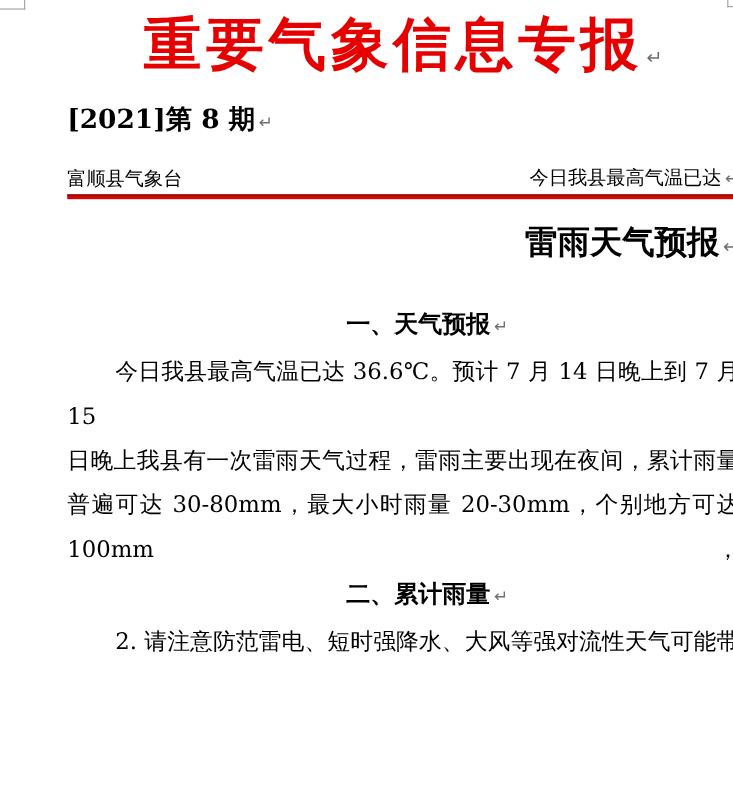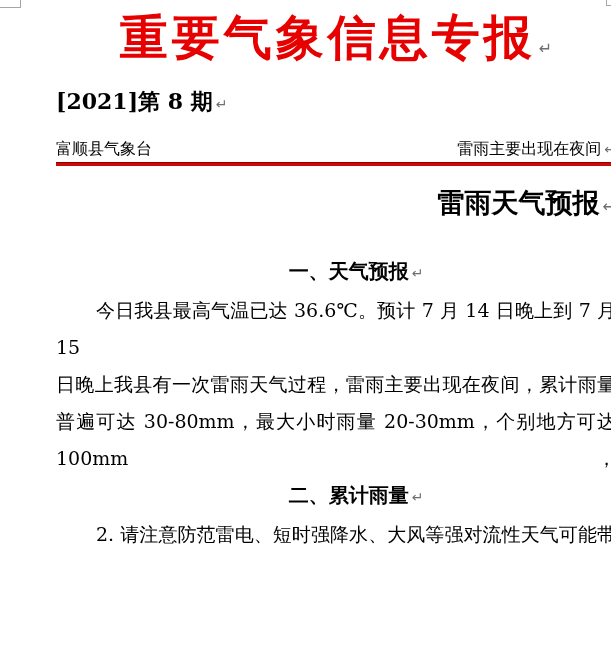--- a/index.html
+++ b/index.html
@@ -105,21 +105,21 @@
   <div class="crop-tr"></div>
 
   <div class="content">
 
     <div class="masthead-title"><span>重要气象信息专报</span><span class="pmark">↵</span></div>
 
     <div class="issue-line"><span>[2021]第 8 期</span><span class="pmark">↵</span></div>
 
     <div class="header-row">
       <span>富顺县气象台</span>
-      <span><span>雷雨主要出现在夜间</span><span class="pmark">↵</span></span>
+      <span><span>今日我县最高气温已达</span><span class="pmark">↵</span></span>
     </div>
 
     <div class="red-rule"></div>
 
     <div class="doc-title"><span>雷雨天气预报</span><span class="pmark">↵</span></div>
 
     <div class="sec-gap"></div>
 
     <div class="line heading ind"><span>一、天气预报</span><span class="pmark">↵</span></div>
 

